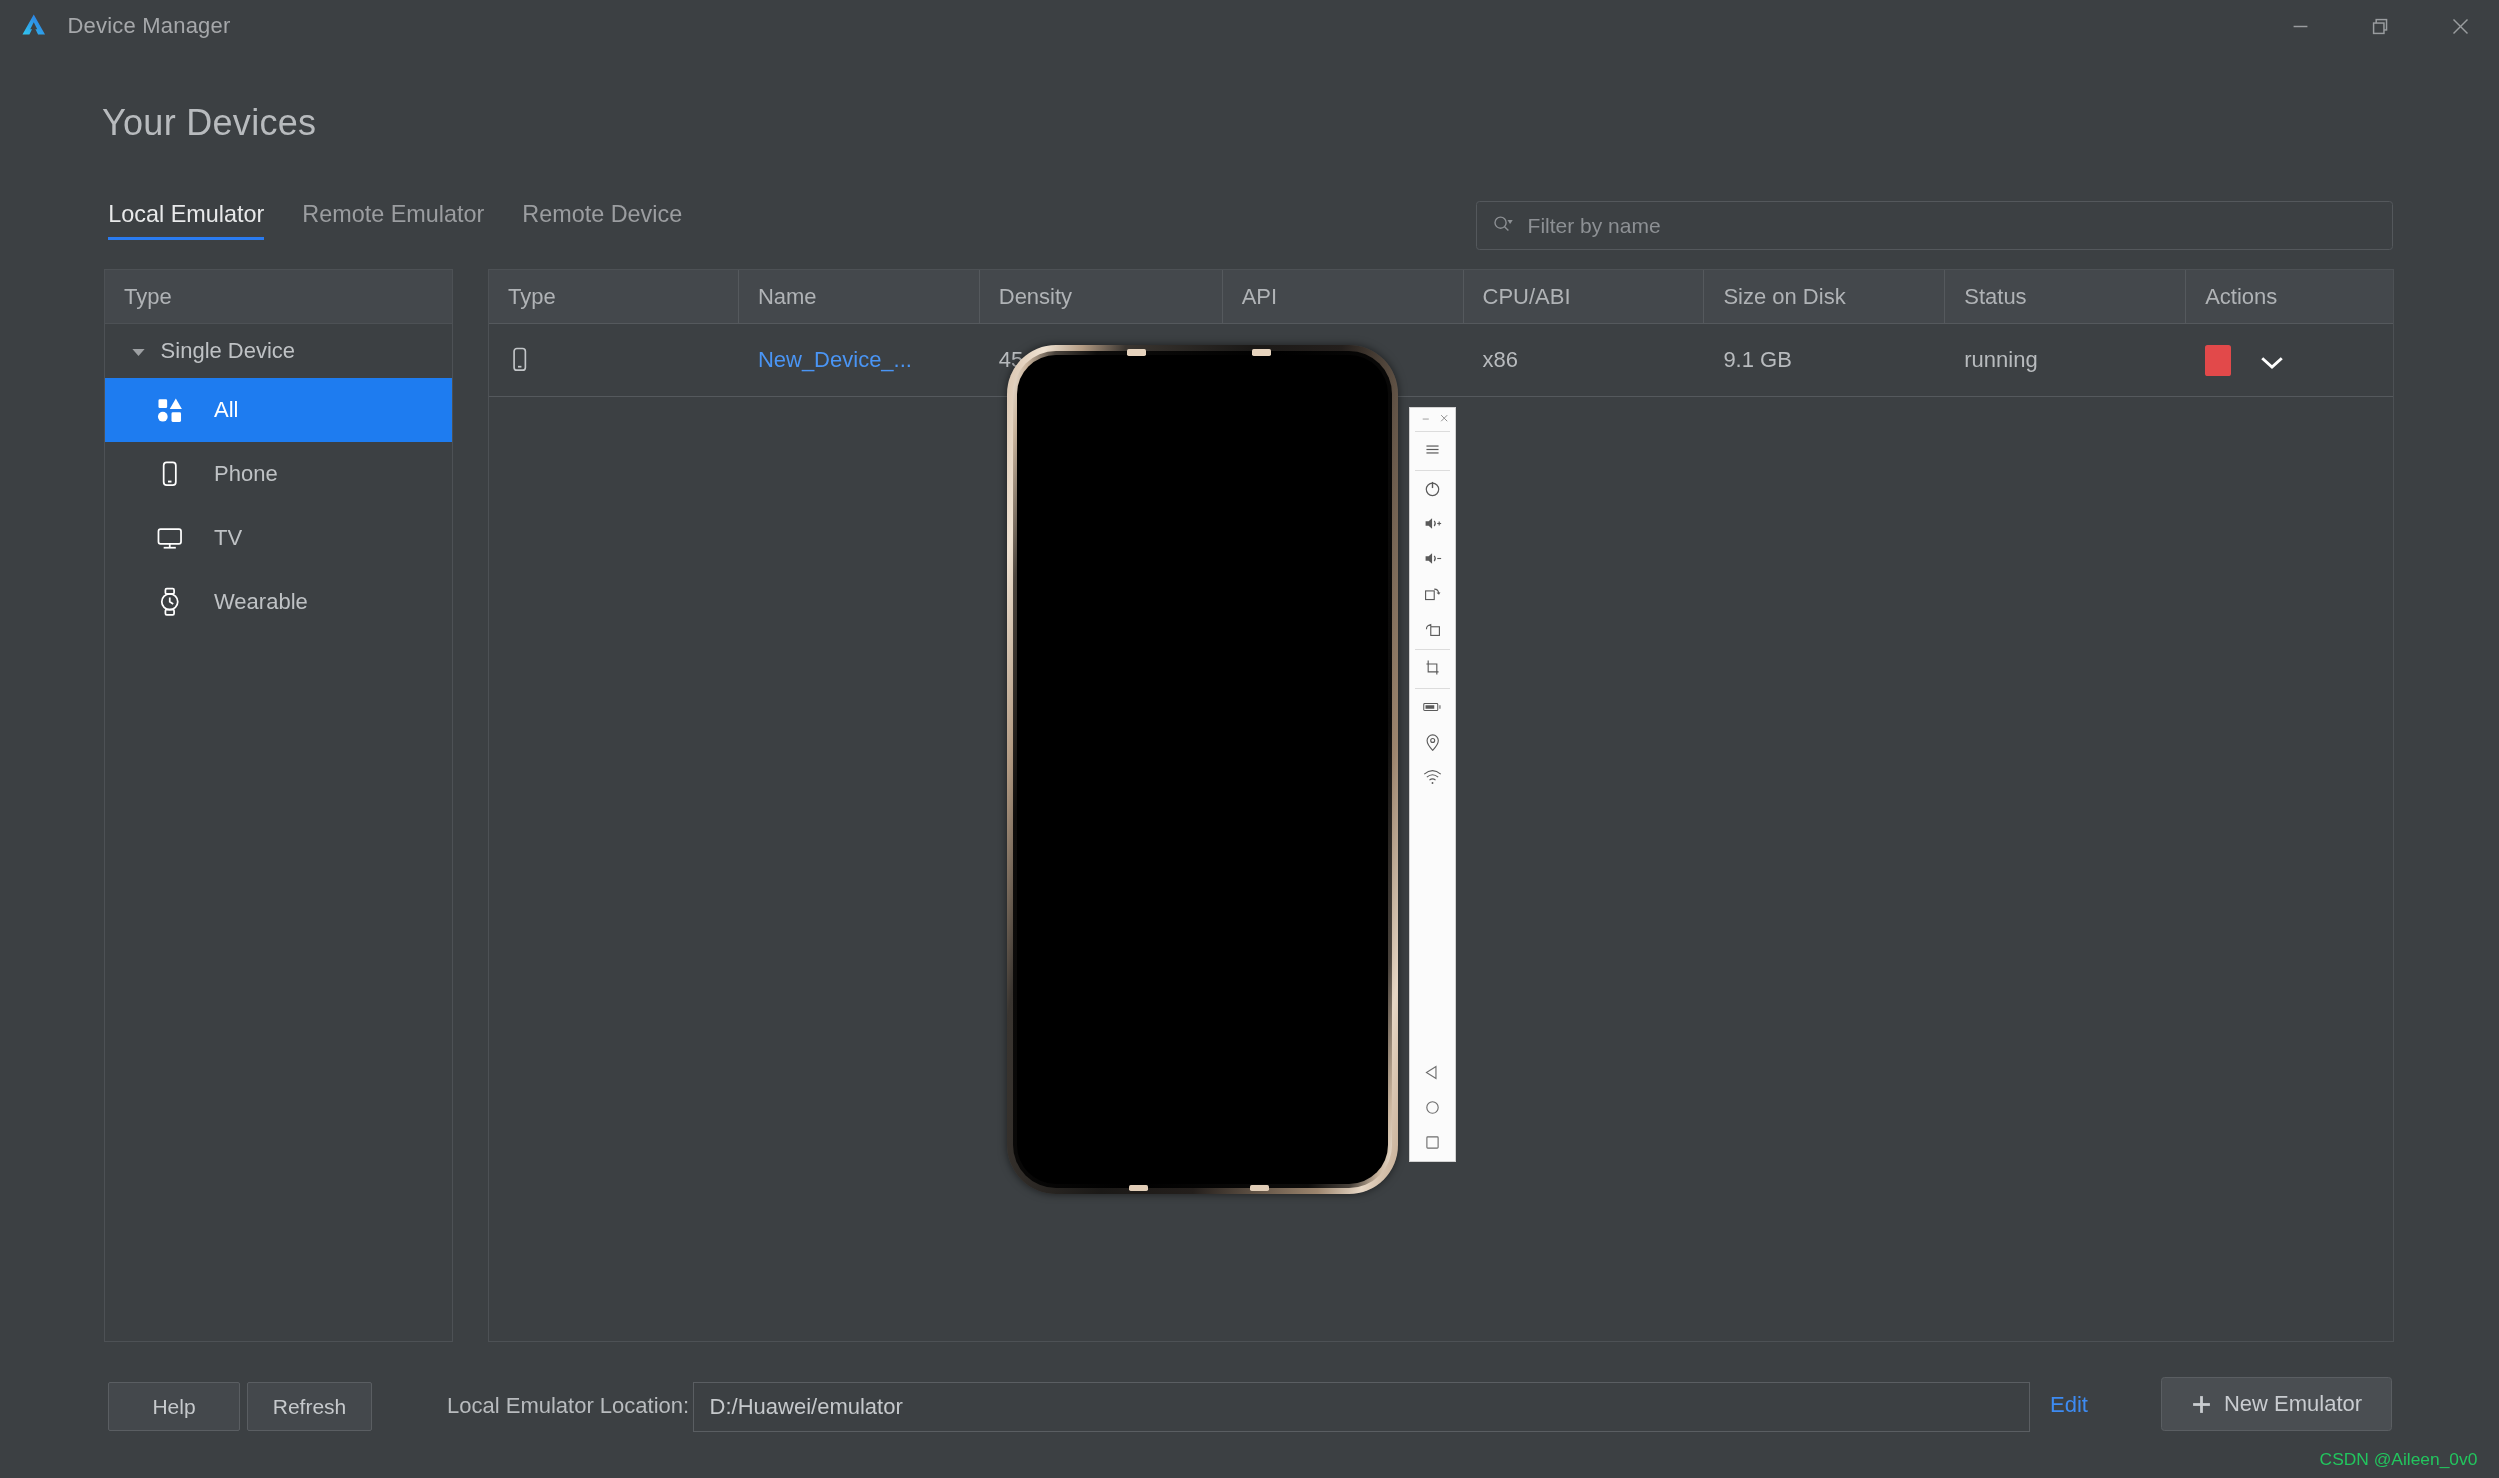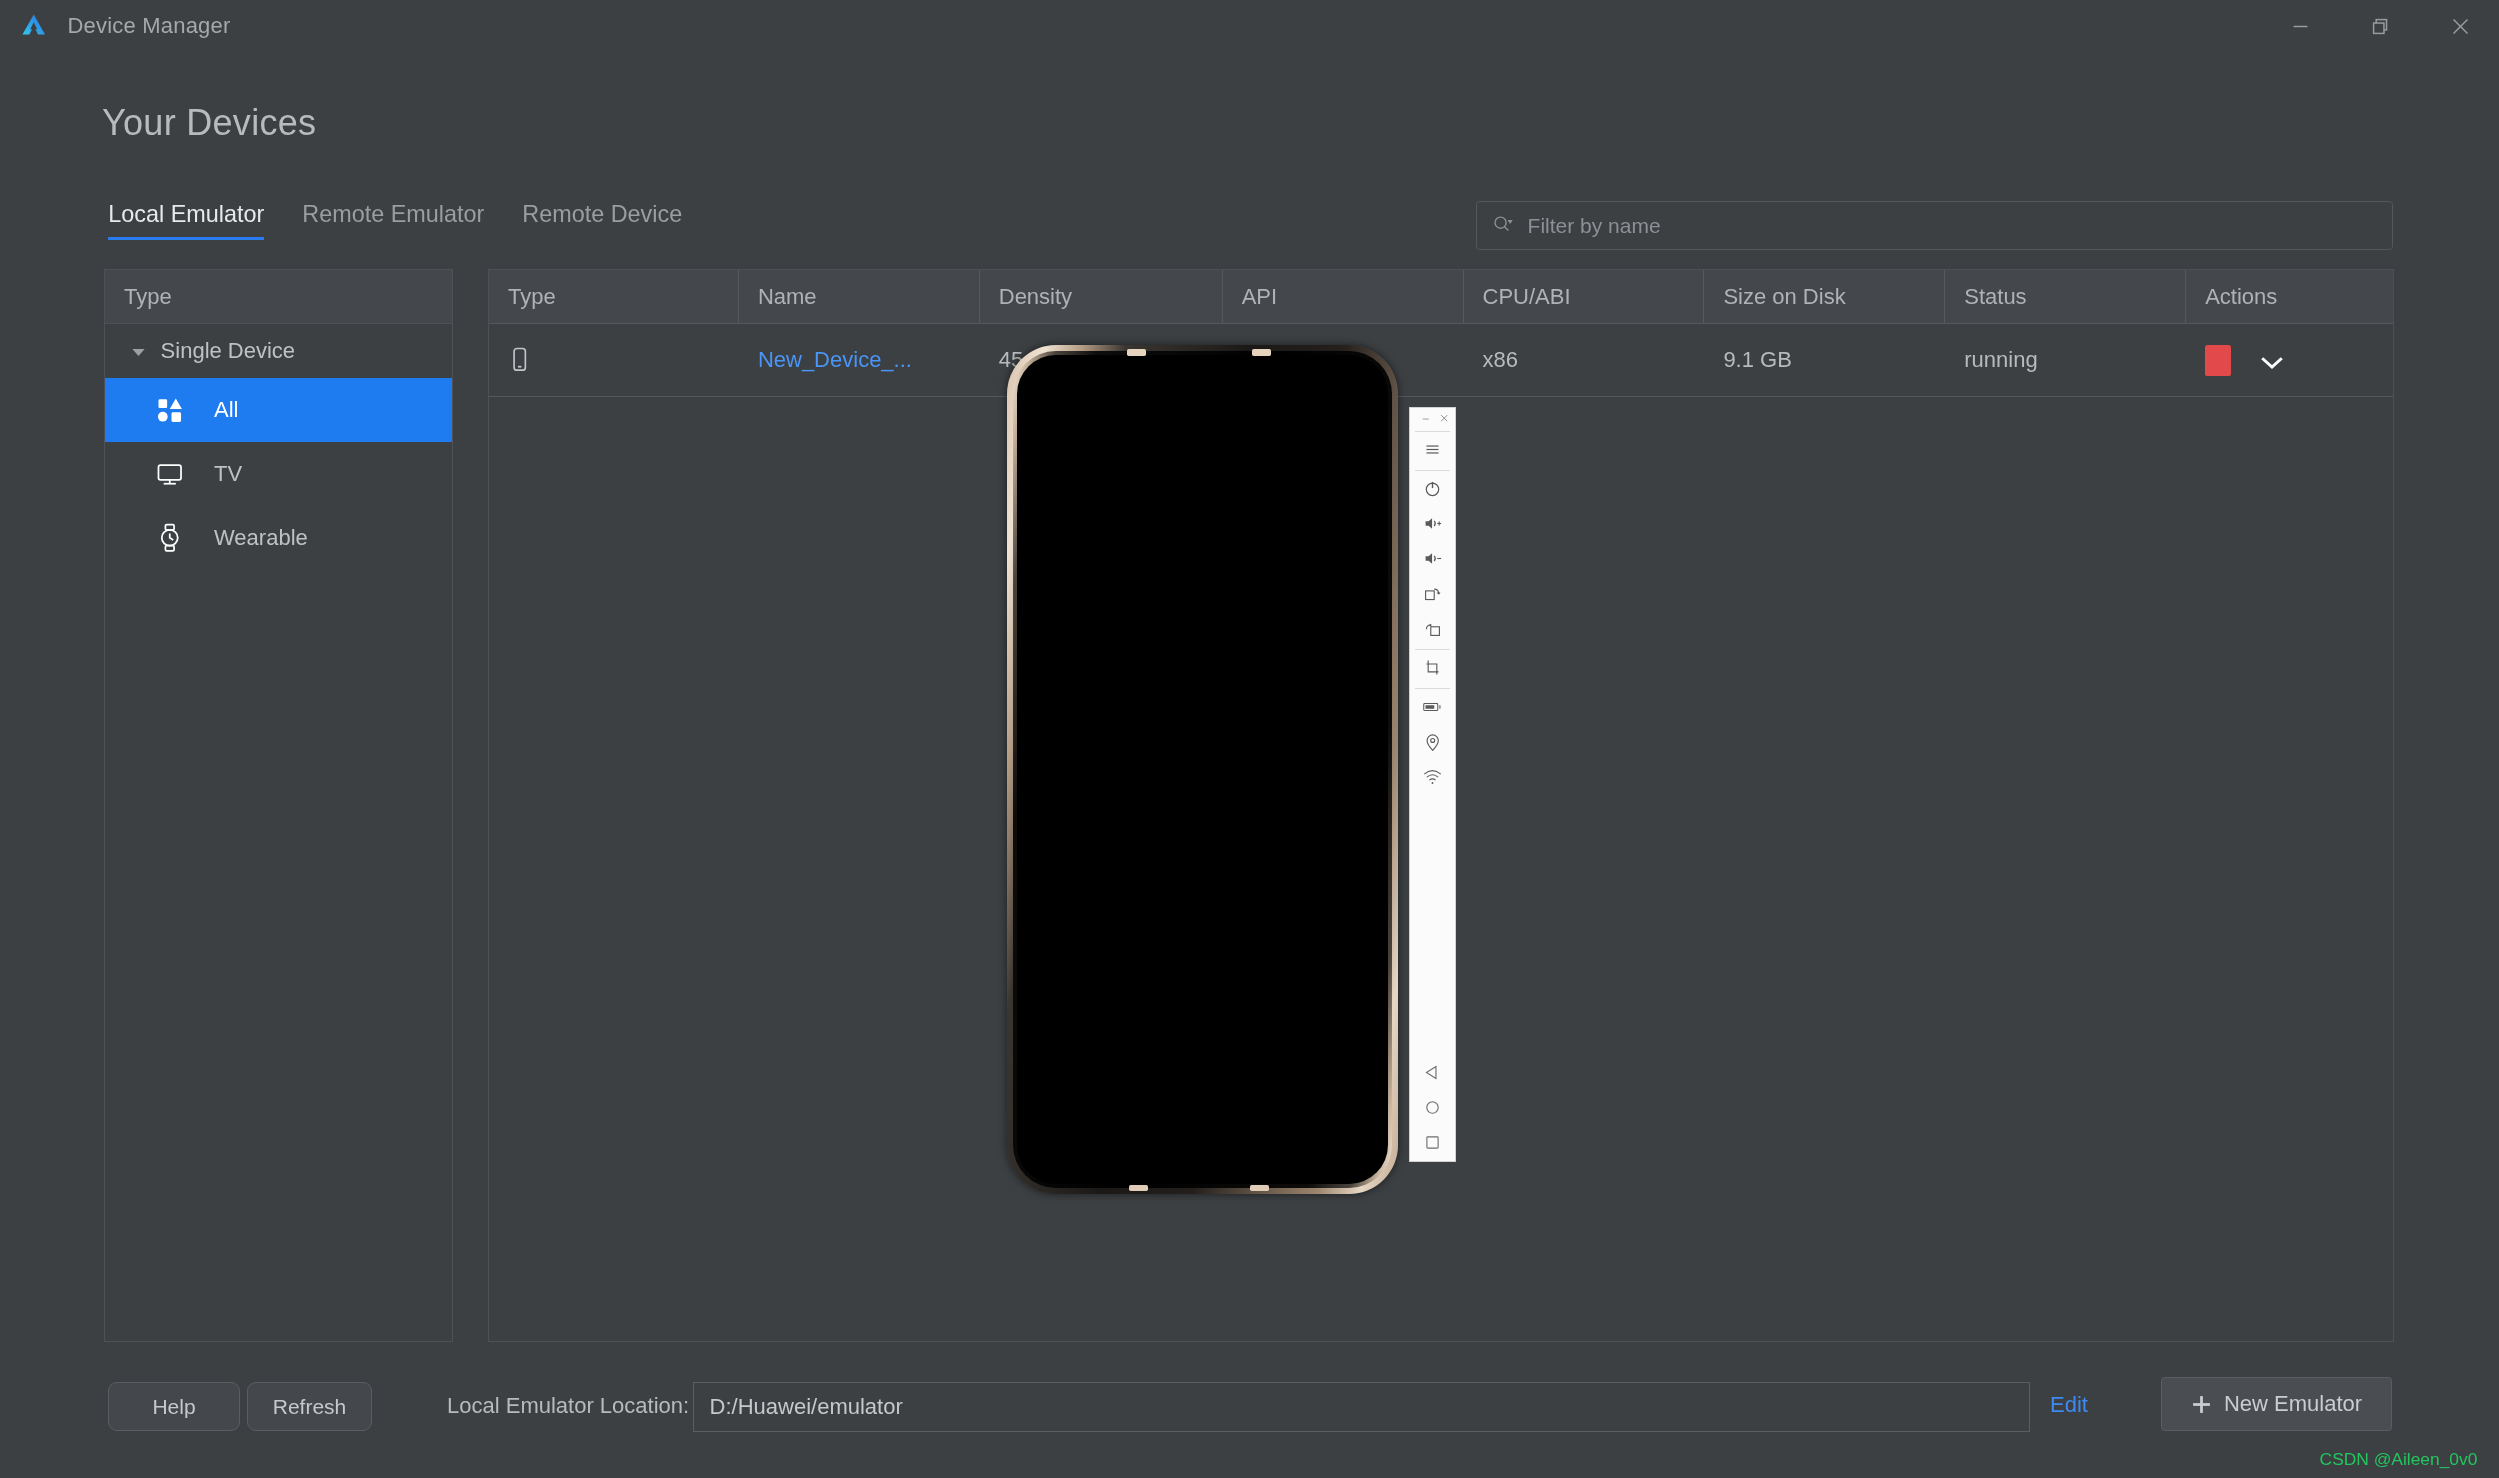--- a/index.html
+++ b/index.html
@@ -108,21 +108,21 @@
   .col-status { width: 241px; }
   .col-actions { width: 207px; }
   .phone-sm-icon { width: 22.6px; height: 29.5px; }
   .stop-square {
     width: 26px; height: 31px; background: #e2494a; border-radius: 2.6px; flex: 0 0 auto;
   }
   .chev-btn { margin-left: 28px; width: 26px; height: 17.4px; }
 
   
   .btn {
-    height: 49px; border: 0.9px solid #5a5e62; border-radius: 9px; background: #44484c;
+    height: 49px; border: 0.9px solid #5a5e62; border-radius: 2px; background: #44484c;
     color: #c6c9cc; font-size: 21px; font-family: "Liberation Sans", sans-serif;
     display: flex; align-items: center; justify-content: center; padding: 0 16px;
   }
   .btn-help { position: absolute; left: 108px; top: 1382px; width: 132px; }
   .btn-refresh { position: absolute; left: 247px; top: 1382px; width: 125px; }
   .loc-label {
     position: absolute; left: 447px; top: 1393px;
     font-size: 22px; color: #b8bbbe;
   }
   .loc-field {
@@ -279,20 +279,29 @@
       <svg width="29.5" height="29.5" viewBox="0 0 34 34" fill="#ffffff">
         <rect x="4" y="5" width="10" height="10" rx="1.5"></rect>
         <polygon points="24,4 31,16 17,16"></polygon>
         <circle cx="9" cy="25" r="5.6"></circle>
         <rect x="19" y="20" width="11" height="11" rx="1.5"></rect>
       </svg>
     </span>
     <span>All</span>
   </div>
 
+  <div class="side-item">
+    <span class="side-icon">
+      <svg width="29.5" height="29.5" viewBox="0 0 34 34" fill="none" stroke="#ffffff" stroke-width="2">
+        <rect x="10" y="4" width="14" height="26" rx="3.5"></rect>
+        <line x1="15" y1="26" x2="19" y2="26" stroke-width="2.2"></line>
+      </svg>
+    </span>
+    <span>Phone</span>
+  </div>
 
   <div class="side-item">
     <span class="side-icon">
       <svg width="29.5" height="29.5" viewBox="0 0 34 34" fill="none" stroke="#ffffff" stroke-width="2">
         <rect x="4" y="7" width="26" height="17" rx="2.4"></rect>
         <line x1="17" y1="24" x2="17" y2="28"></line>
         <line x1="10" y1="28.5" x2="24" y2="28.5"></line>
       </svg>
     </span>
     <span>TV</span>

